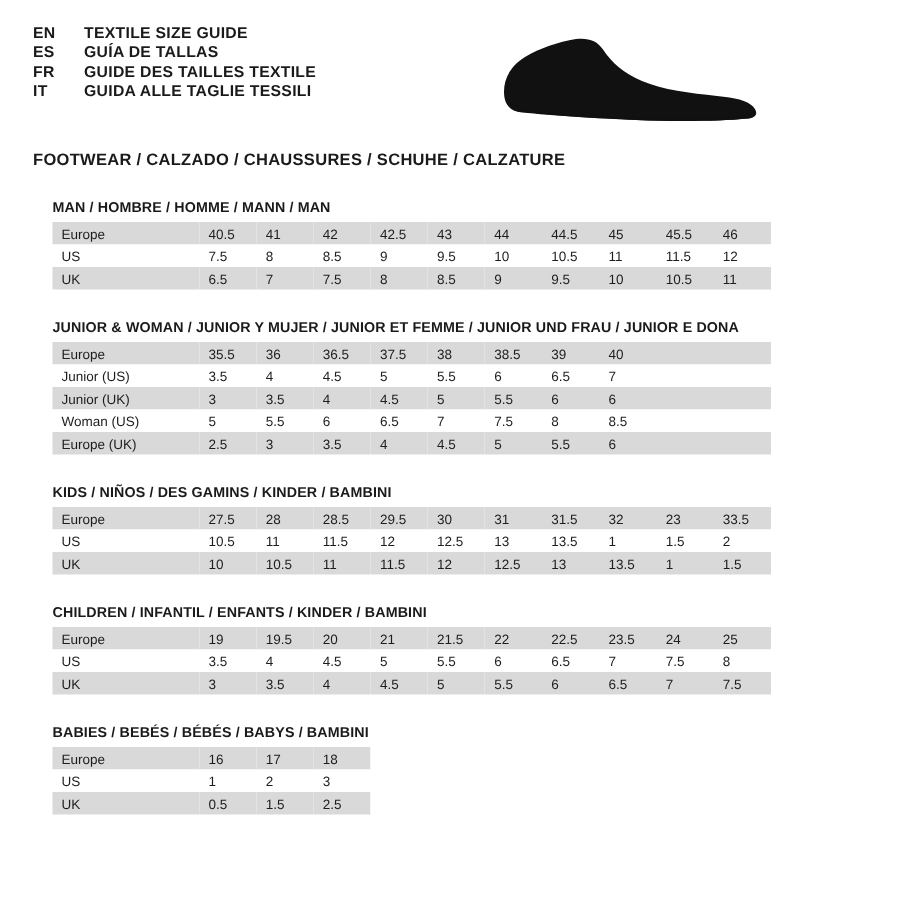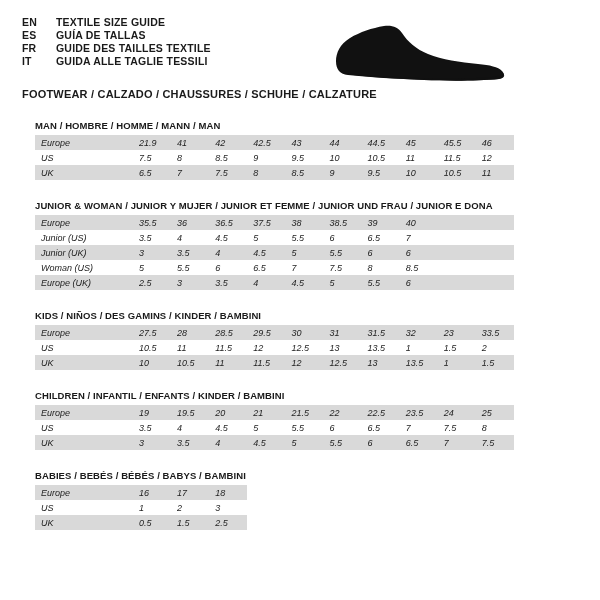--- a/index.html
+++ b/index.html
@@ -54,39 +54,39 @@
     margin-right: 6px;
     display: flex;
     align-items: center;
     justify-content: flex-end;
   }
 
   .section-title {
     font-size: 11px;
     font-weight: bold;
     letter-spacing: .2px;
+    margin-top: 13px;
   }
 
   
   .block {
     margin-top: 20px;
     margin-left: 13px;
   }
   .block-title {
     font-size: 9.5px;
     font-weight: bold;
     letter-spacing: .1px;
     margin-bottom: 4px;
   }
   table.sizes {
     border-collapse: collapse;
     width: 100%;
     font-size: 9px;
     table-layout: fixed;
-    font-style: italic;
   }
   table.sizes td {
     height: 15px;
     padding: 0 0 0 6px;
     text-align: left;
     white-space: nowrap;
     color: #1d1d1d;
   }
   table.sizes tr.shaded td {
     background: #d9d9d9;
@@ -142,21 +142,21 @@
 
   <div class="section-title">FOOTWEAR / CALZADO / CHAUSSURES / SCHUHE / CALZATURE</div>
 
   <div id="blocks">
       <div class="block">
         <div class="block-title">MAN / HOMBRE / HOMME / MANN / MAN</div>
         <table class="sizes">
           <tbody>
             <tr class="shaded">
               <td class="lbl">Europe</td>
-              <td>21.9</td>
+              <td>40.5</td>
               <td>41</td>
               <td>42</td>
               <td>42.5</td>
               <td>43</td>
               <td>44</td>
               <td>44.5</td>
               <td>45</td>
               <td>45.5</td>
               <td>46</td>
             </tr>

